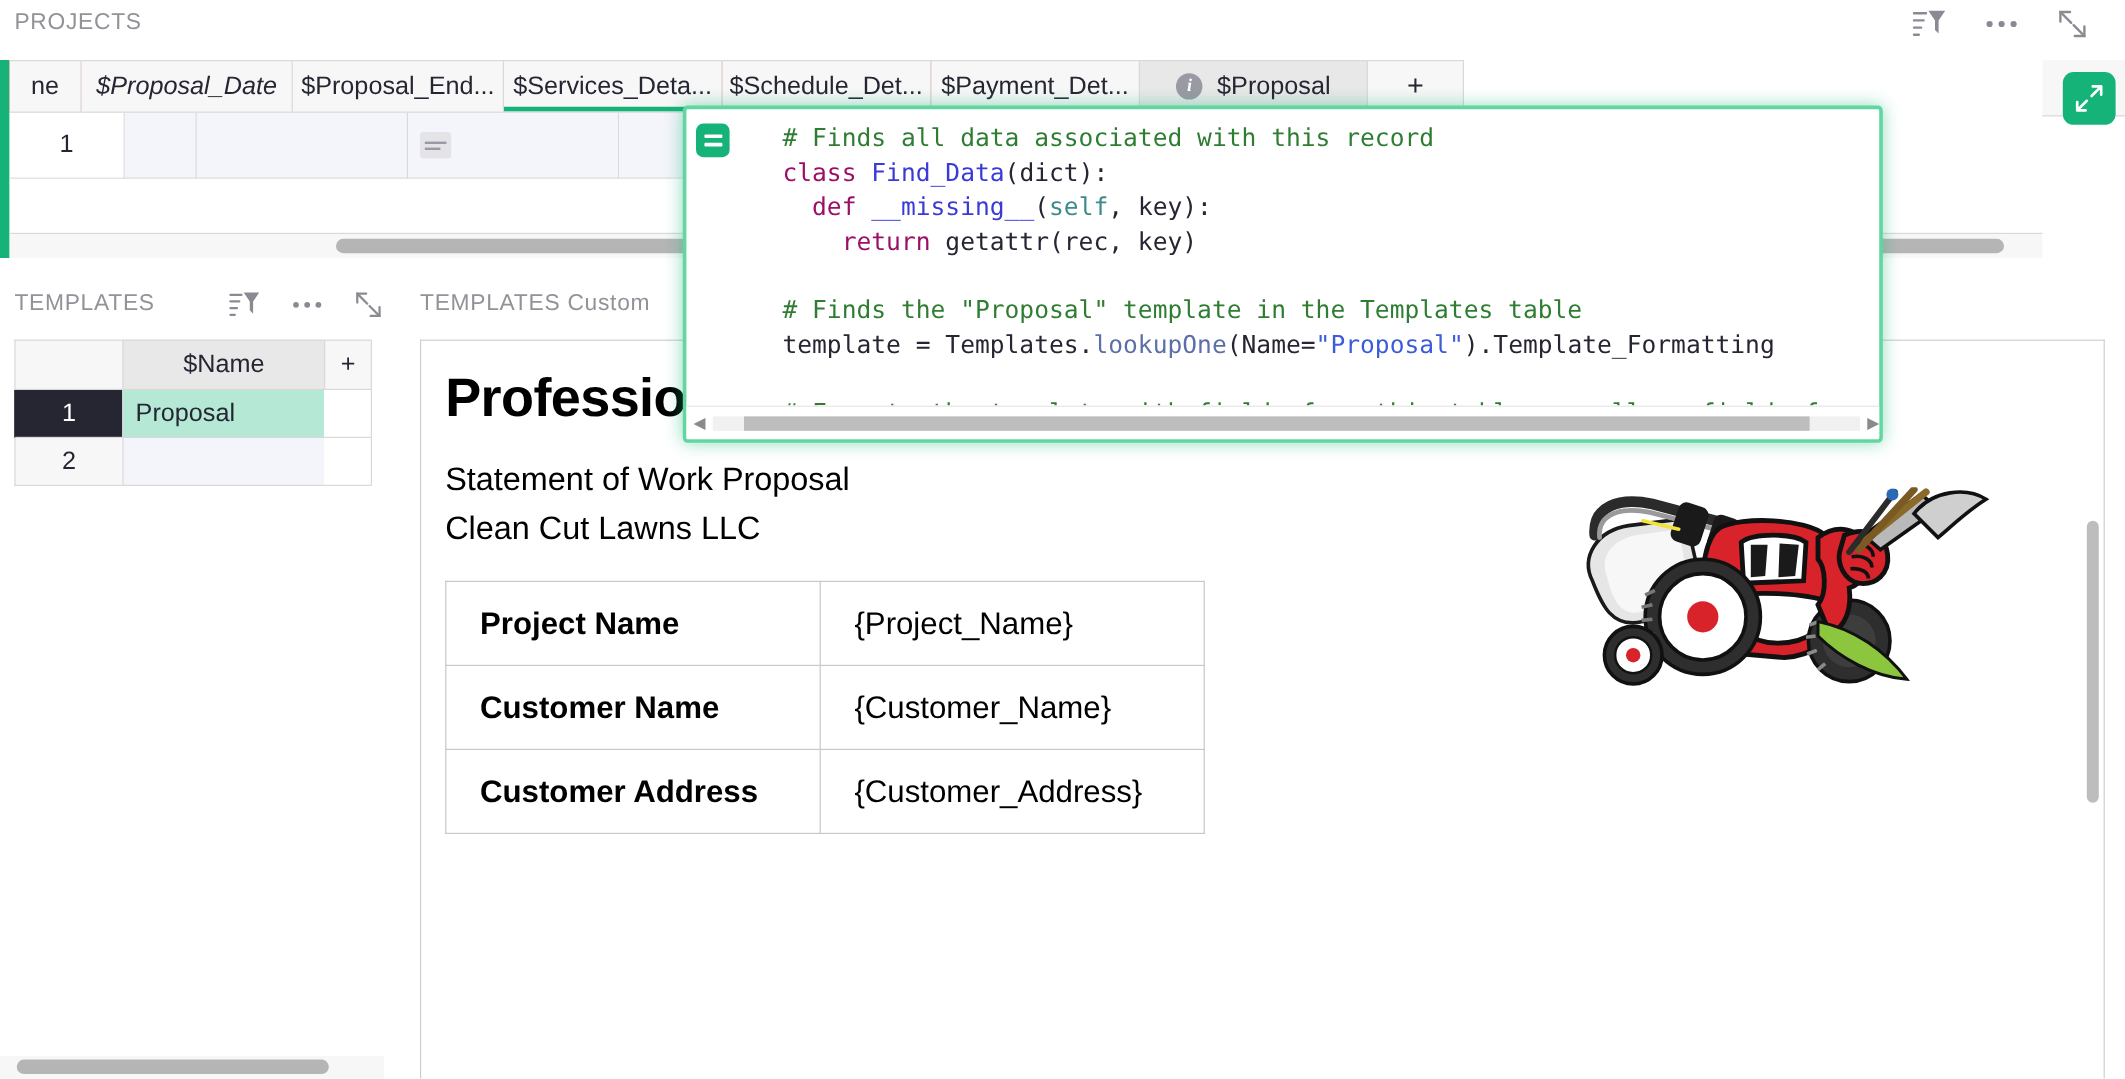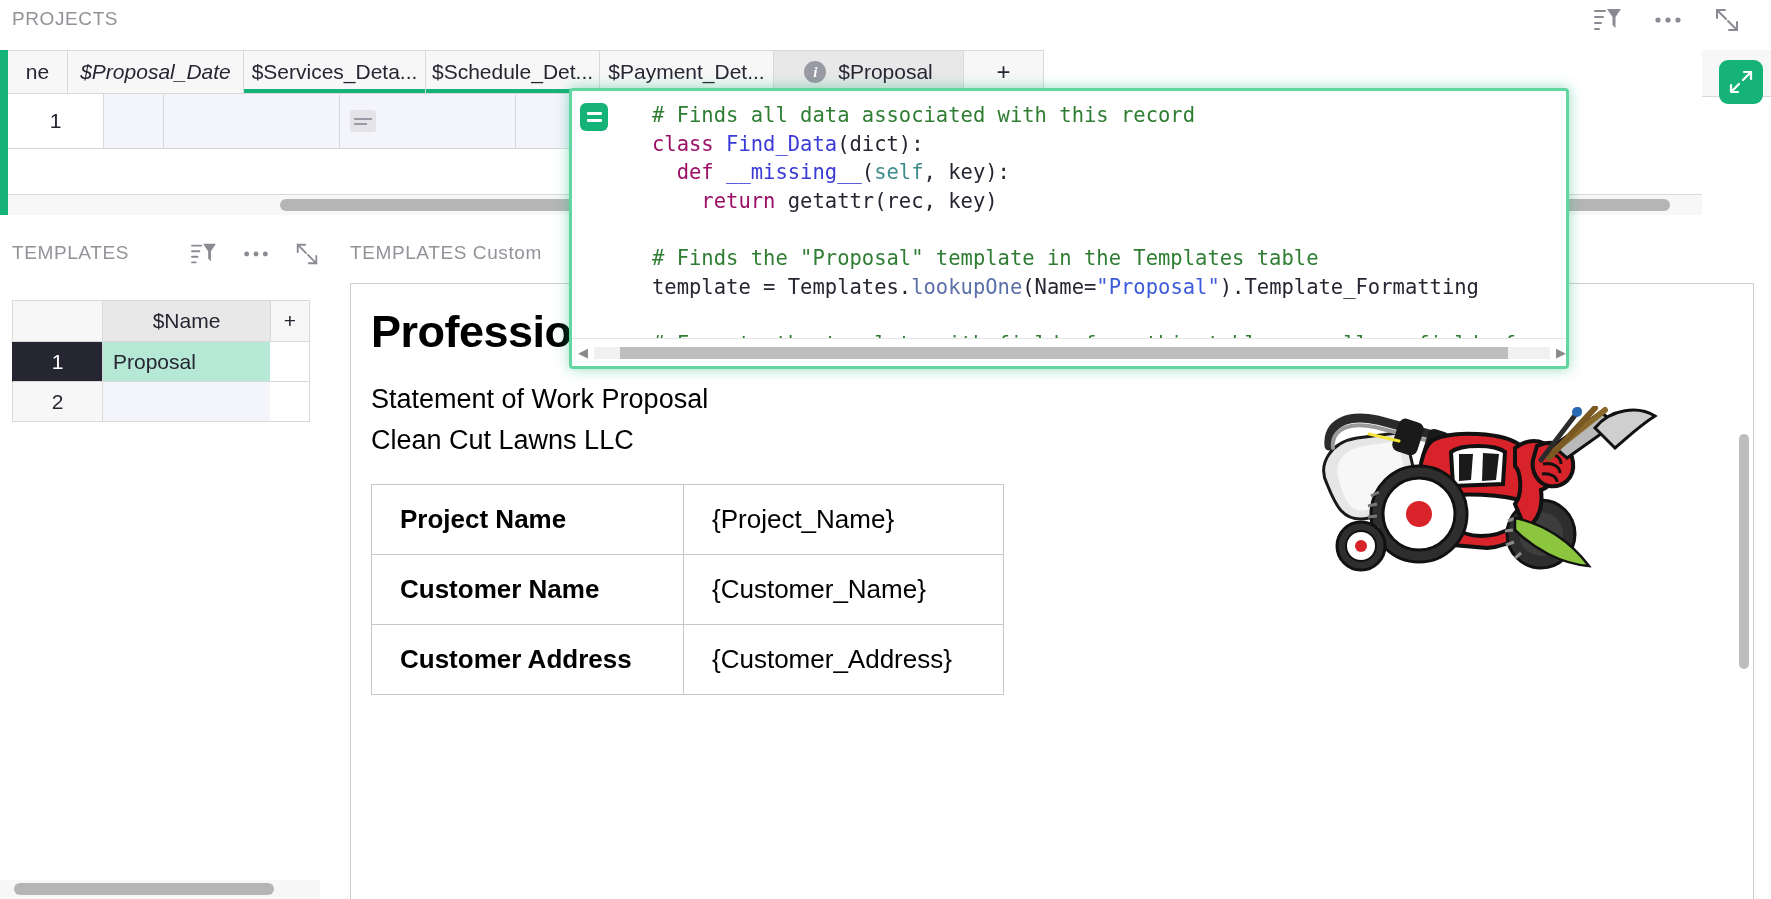--- a/index.html
+++ b/index.html
@@ -101,21 +101,21 @@
     position:absolute; right:8px; top:60px; width:44px; height:44px;
     background:#16b378; border-radius:9px;
     display:flex; align-items:center; justify-content:center; cursor:pointer;
   }
 
   
   #templates-section { position:absolute; left:0; top:225px; width:320px; height:674px; }
   #templates-title { position:absolute; left:12px; top:17px; }
   #templates-hdr-icons { position:absolute; left:190px; top:16px; gap:24px; }
 
-  #templates-grid { position:absolute; left:12px; top:75px; width:298px; height:148px; }
+  #templates-grid { position:absolute; left:12px; top:58px; width:298px; height:148px; }
   .t-header-row { display:flex; height:42px; }
   .t-hcell {
     border:1px solid #d9d9d9; border-right:none;
     background:#f7f7f7; display:flex; align-items:center; justify-content:center;
     font-size:21px; color:#262633;
   }
   .t-hcell.name { background:#e8e8e8; }
   .t-hcell:last-child { border-right:1px solid #d9d9d9; }
   .t-row { display:flex; height:40px; }
   .t-rownum {
@@ -243,20 +243,23 @@
     </div>
 
     <div id="projects-grid">
       <div class="grid-left-accent"></div>
       <div class="col-header-row" id="projects-col-headers">
           <div class="col-header" style="width: 60px;">
             <span>ne</span>
           </div>
           <div class="col-header" style="width: 176px; font-style: italic;">
             <span>$Proposal_Date</span>
+          </div>
+          <div class="col-header" style="width: 176px;">
+            <span>$Proposal_End...</span>
           </div>
           <div class="col-header green-underline" style="width: 182px;">
             <span>$Services_Deta...</span>
           </div>
           <div class="col-header green-underline" style="width: 174px;">
             <span>$Schedule_Det...</span>
           </div>
           <div class="col-header green-underline" style="width: 174px;">
             <span>$Payment_Det...</span>
           </div>

